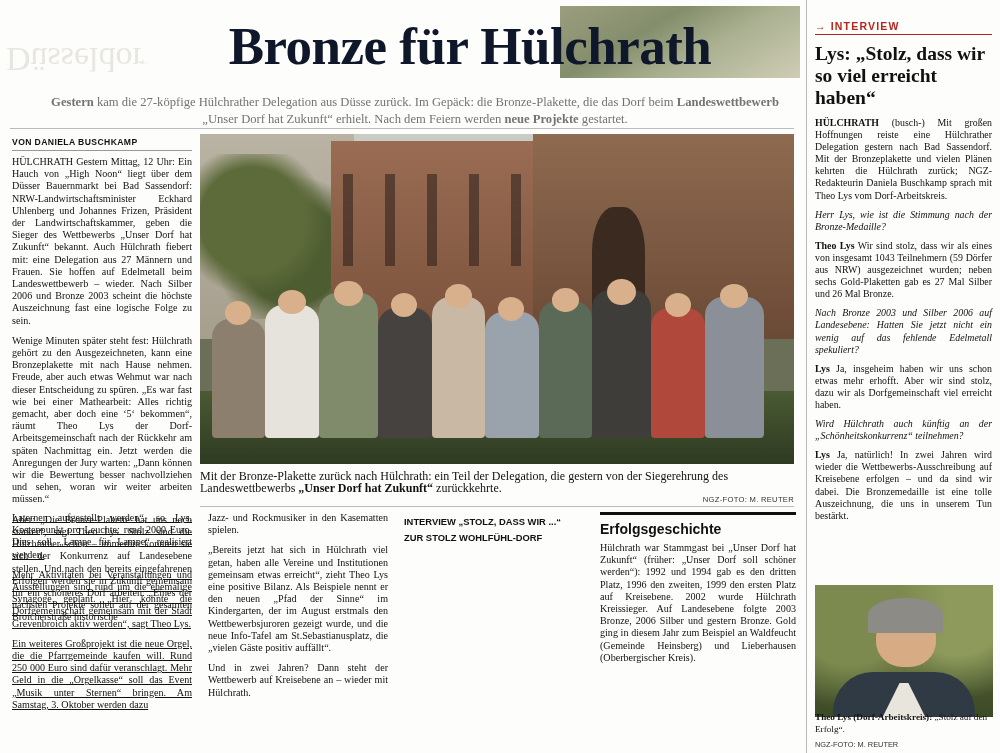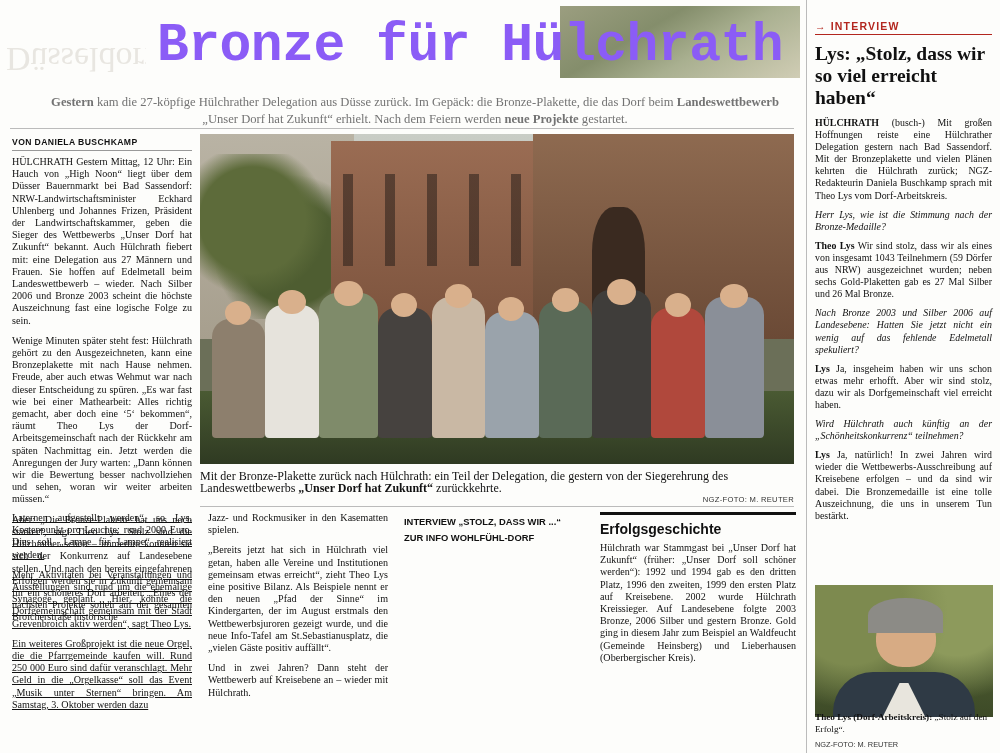--- a/index.html
+++ b/index.html
@@ -55,22 +55,22 @@
   h1.headline {
     position: absolute;
     left: 150px; top: 18px;
     width: 640px;
     margin: 0;
     font-size: 53px;
     line-height: 57px;
     font-weight: bold;
     letter-spacing: -0.5px;
     text-align: center;
-    color: #8b5cf6;
-    font-family: Liberation Mono, monospace;
+    color: #0f172a;
+    font-family: Liberation Serif, serif;
   }
 
   .deck {
     position: absolute;
     left: 45px; top: 94px;
     width: 740px;
     font-size: 12.6px;
     line-height: 16.5px;
     text-align: center;
     font-weight: bold;
@@ -432,21 +432,21 @@
       </div>
 
       <div class="bodycol c2">
         <p>Jazz- und Rockmusiker in den Kasematten spielen.</p>
         <p>„Bereits jetzt hat sich in Hülchrath viel getan, haben alle Vereine und Institutionen gemeinsam etwas erreicht“, zieht Theo Lys eine positive Bilanz. Als Beispiele nennt er den neuen „Pfad der Sinne“ im Kindergarten, der im August erstmals den Wettbewerbsjuroren gezeigt wurde, und die neue Info-Tafel am St.Sebastianusplatz, die „vielen Gäste positiv auffällt“.</p>
         <p>Und in zwei Jahren? Dann steht der Wettbewerb auf Kreisebene an – wieder mit Hülchrath.</p>
       </div>
 
       <div class="bodycol c3">
         <div class="tagline">INTERVIEW „STOLZ, DASS WIR ...“</div>
-        <div class="tagline">ZUR INFO WOHLFÜHL-DORF</div>
+        <div class="tagline">ZUR STOLZ WOHLFÜHL-DORF</div>
       </div>
 
       <div class="infobox">
         <div class="info-rule"></div>
         <div class="info-title">Erfolgsgeschichte</div>
         <div class="info-body">Hülchrath war Stammgast bei „Unser Dorf hat Zukunft“ (früher: „Unser Dorf soll schöner werden“): 1992 und 1994 gab es den dritten Platz, 1996 den zweiten, 1999 den ersten Platz auf Kreisebene. 2002 wurde Hülchrath Kreissieger. Auf Landesebene folgte 2003 Bronze, 2006 Silber und gestern Bronze. Gold ging in diesem Jahr zum Beispiel an Waldfeucht (Gemeinde Heinsberg) und Lieberhausen (Oberbergischer Kreis).</div>
       </div>
 
     </div>
   </div>

